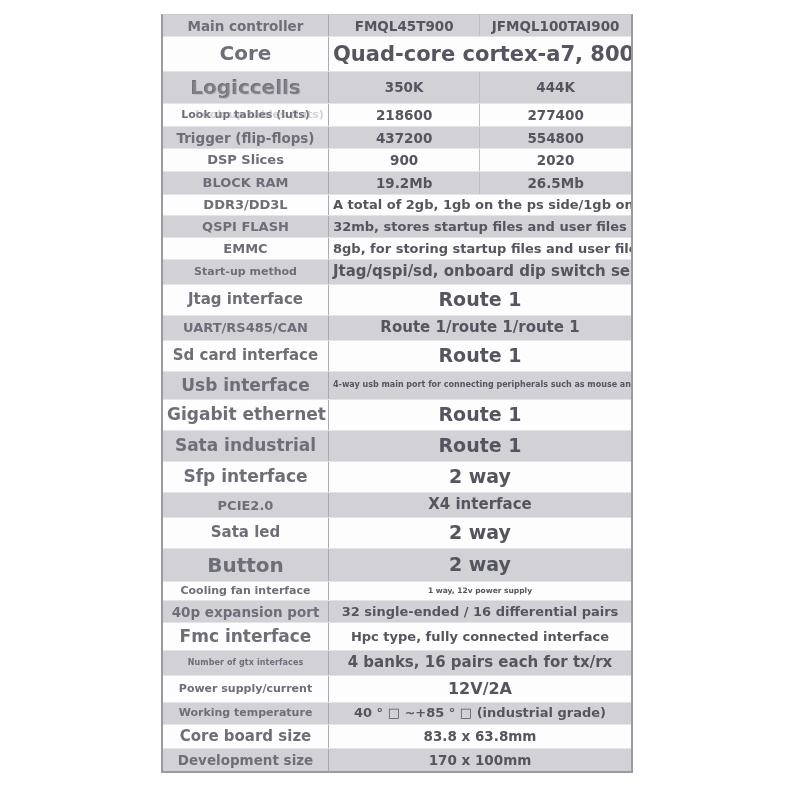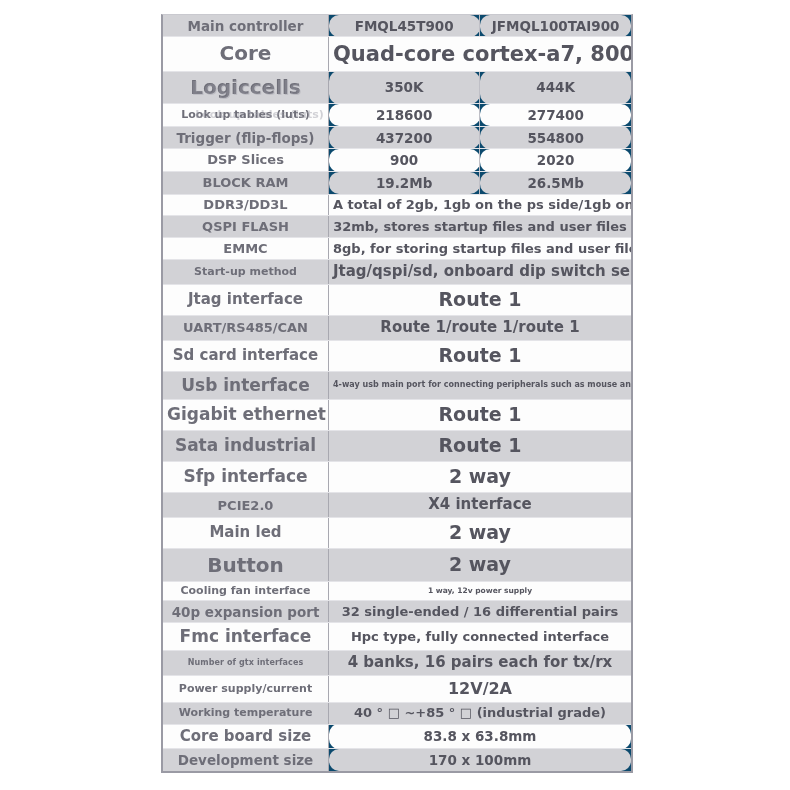--- a/index.html
+++ b/index.html
@@ -77,21 +77,21 @@
   .lb-md2 { font-size: 13.5px; font-weight: bold; color: #6a6a74; }
   .lb-lg  { font-size: 15px; font-weight: bold; color: #55555f; }
   .lb-xl  { font-size: 17px; font-weight: bold; color: #4a4a54; }
   .lb-xxl { font-size: 20px; font-weight: bold; color: #5c5c66; }
 
   
   .vl-xxs { font-size: 7.5px; font-weight: normal; color: #b2b2ba; }
   .vl-xs  { font-size: 8px;  font-weight: bold;  color: #a0a0a8; }
   .vl-sm  { font-size: 16px; font-weight: normal; color: #5b5b65; }
   .vl-md  { font-size: 13px; font-weight: bold;  color: #4e4e58; }
-  .vl-md2 { font-size: 13.5px; font-weight: normal; color: #5a5a64; border-radius: 10px; }
+  .vl-md2 { font-size: 13.5px; font-weight: normal; color: #5a5a64; }
   .vl-lg  { font-size: 15px; font-weight: bold;  color: #6f6f79; }
   .vl-xxl { font-size: 19px; font-weight: bold;  color: #333340; }
   .vl-hero{ font-size: 21px; font-weight: bold;  color: #3a3a46; }
 
   
   .ghost-wrap {
     position: relative;
     display: inline-block;
   }
   .ghost-wrap .ghost {
@@ -225,21 +225,21 @@
         <td class="label lb-xl">Sfp interface</td>
         <td class="val vl-xxl" colspan="2">2 way</td>
       </tr>
 
       <tr class="stripe-gray sep">
         <td class="label lb-md">PCIE2.0</td>
         <td class="val vl-lg" colspan="2">X4 interface</td>
       </tr>
 
       <tr class="stripe-white sep">
-        <td class="label lb-lg">Main led</td>
+        <td class="label lb-lg">Sata led</td>
         <td class="val vl-xxl" colspan="2">2 way</td>
       </tr>
 
       <tr class="stripe-gray sep">
         <td class="label lb-xxl">Button</td>
         <td class="val vl-xxl" colspan="2">2 way</td>
       </tr>
 
       <tr class="stripe-white sep">
         <td class="label lb-sm">Cooling fan interface</td>

